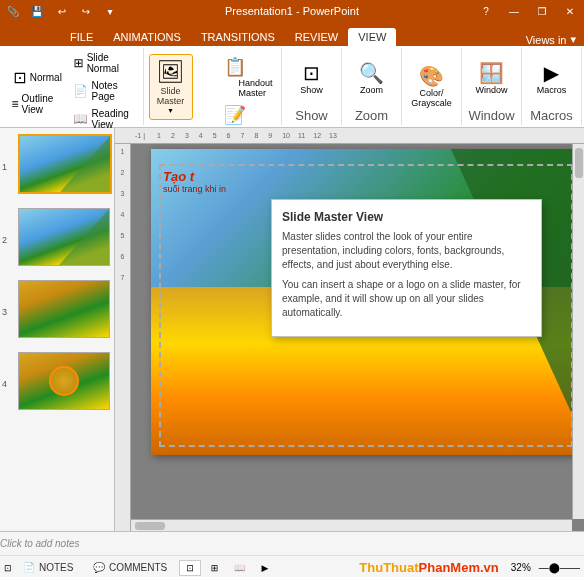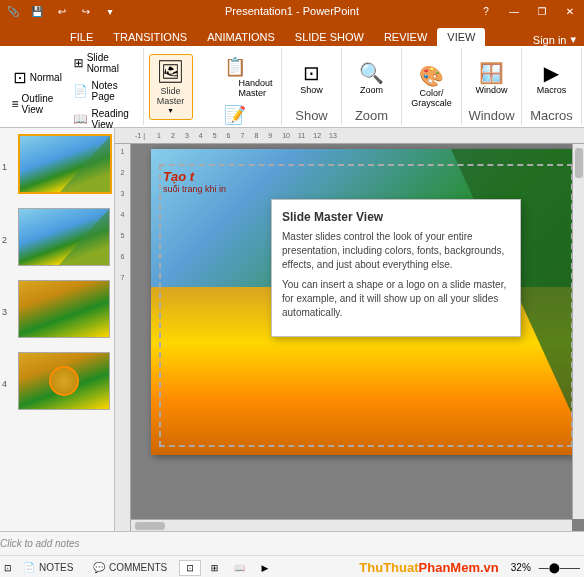--- a/index.html
+++ b/index.html
@@ -40,21 +40,21 @@
 
     
     .canvas-area { flex: 1; background: #808080; overflow: hidden; position: relative; display: flex; flex-direction: column; }
 
     
     .ruler-h { height: 16px; background: #e8e8e8; border-bottom: 1px solid #aaa; display: flex; align-items: center; padding-left: 20px; font-size: 8px; color: #555; overflow: hidden; }
     .ruler-v { width: 16px; background: #e8e8e8; border-right: 1px solid #aaa; position: absolute; left: 0; top: 16px; bottom: 0; display: flex; flex-direction: column; align-items: center; font-size: 7px; color: #555; overflow: hidden; }
     .slide-canvas { position: absolute; left: 20px; top: 5px; width: 430px; height: 306px; background: white; box-shadow: 2px 2px 8px rgba(0,0,0,0.4); overflow: hidden; }
 
     
-    .tooltip-popup { position: absolute; top: 55px; left: 140px; width: 250px; background: white; border: 1px solid #c0c0c0; box-shadow: 2px 3px 8px rgba(0,0,0,0.25); z-index: 100; padding: 10px; }
+    .tooltip-popup { position: absolute; top: 55px; left: 140px; width: 271px; background: white; border: 1px solid #c0c0c0; box-shadow: 2px 3px 8px rgba(0,0,0,0.25); z-index: 100; padding: 10px; }
     .tooltip-title { font-size: 12px; font-weight: bold; color: #333; margin-bottom: 6px; }
     .tooltip-text { font-size: 10px; color: #444; line-height: 1.4; }
     .tooltip-text p { margin-bottom: 6px; }
 
     
     .bottom-toolbar { height: 24px; background: #f5f5f5; border-top: 1px solid #ddd; display: flex; align-items: center; padding: 0 4px; gap: 4px; }
     .bottom-btn { padding: 2px 8px; font-size: 10px; color: #333; cursor: pointer; display: flex; align-items: center; gap: 3px; }
     .watermark { margin-left: auto; font-size: 13px; font-weight: bold; }
     .watermark-thu { color: #f0a000; }
     .watermark-phan { color: #ee3300; }
@@ -81,27 +81,26 @@
   <div class="title-bar-controls">
     <span class="title-btn">?</span>
     <span class="title-btn">—</span>
     <span class="title-btn">❐</span>
     <span class="title-btn">✕</span>
   </div>
 </div>
 
 <div class="ribbon-tabs">
   <span class="ribbon-tab">FILE</span>
+  <span class="ribbon-tab">ANIMATIONS</span>
   <span class="ribbon-tab">TRANSITIONS</span>
-  <span class="ribbon-tab">ANIMATIONS</span>
-  <span class="ribbon-tab">SLIDE SHOW</span>
   <span class="ribbon-tab">REVIEW</span>
   <span class="ribbon-tab active">VIEW</span>
   <div class="signin-area">
-    <span>Sign in</span>
+    <span>Views in</span>
     <span>▾</span>
   </div>
 </div>
 
 <div class="ribbon-body">
 
   <div class="ribbon-group">
     <div class="ribbon-items">
       <div style="display:flex;flex-direction:column;gap:2px;">
         <div class="ribbon-btn" style="flex-direction:row;gap:3px;min-width:60px;">

